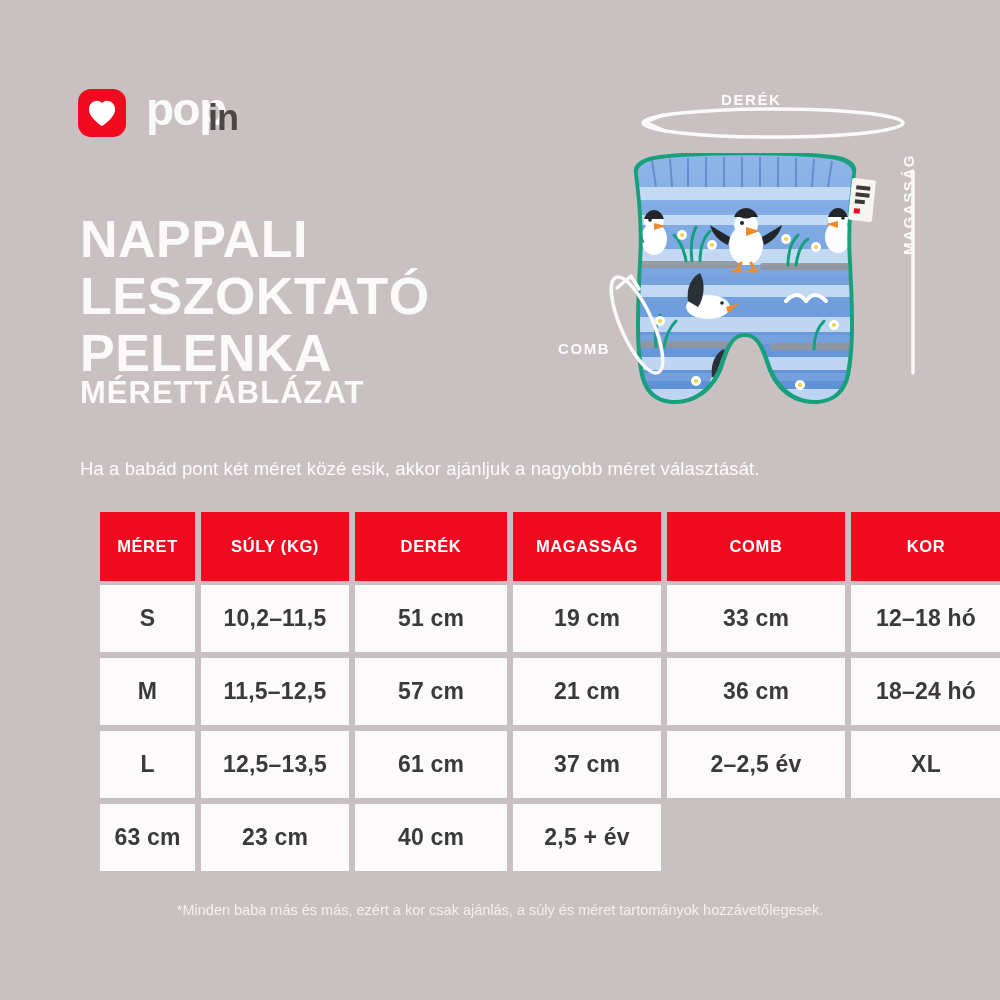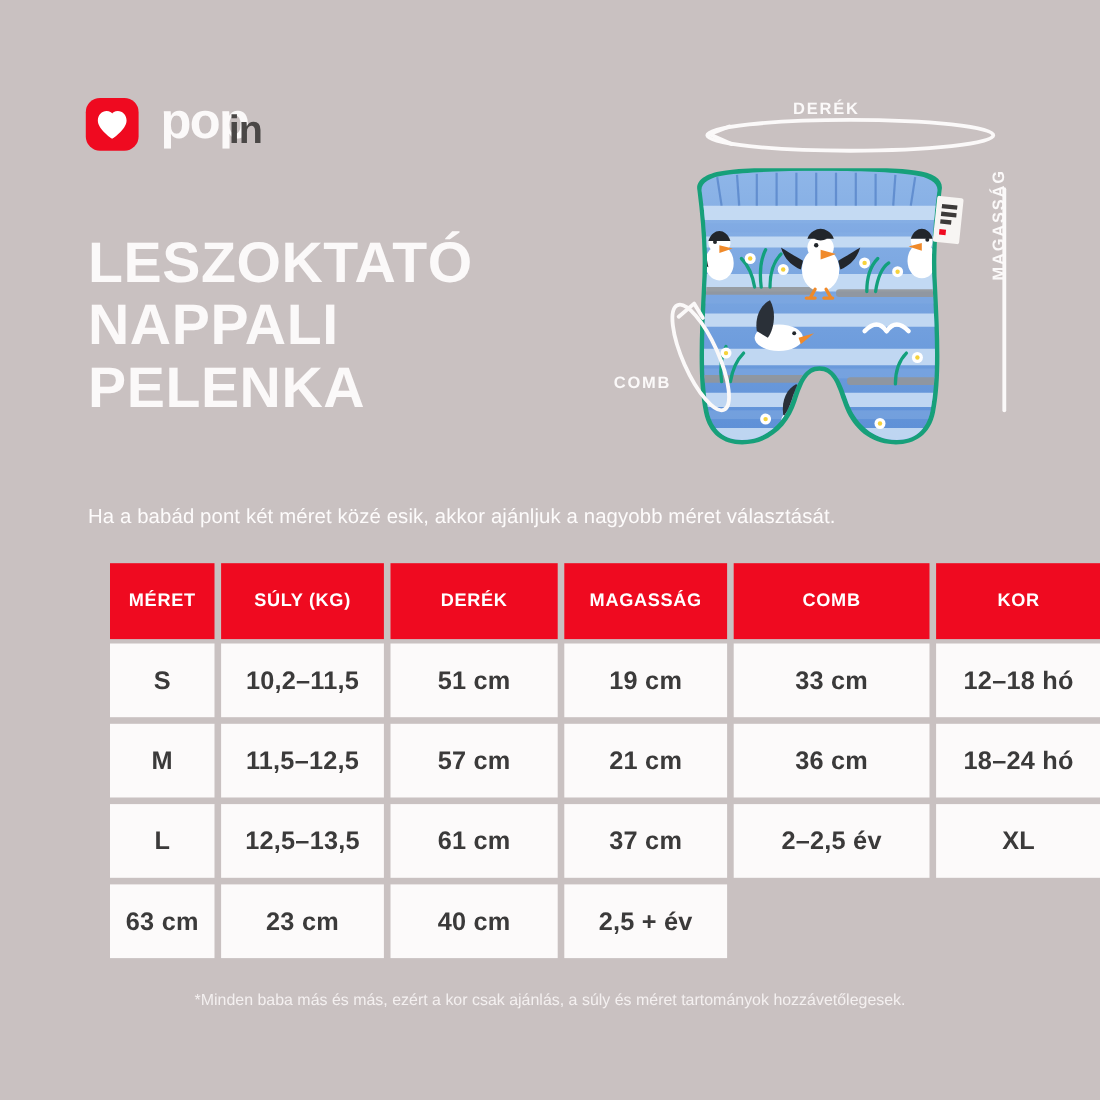--- a/index.html
+++ b/index.html
@@ -201,24 +201,25 @@
         <path d="M16 29C16 29 2 20.2 2 11.2 2 5.9 5.9 2 10.6 2c3 0 5 1.7 5.4 2.6C16.4 3.7 18.4 2 21.4 2 26.1 2 30 5.9 30 11.2 30 20.2 16 29 16 29z" fill="#ffffff"></path>
       </svg>
     </div>
     <div class="logo-word">
       <span class="logo-pop">pop</span>
       <span class="logo-in">in</span>
     </div>
   </div>
 
   <h1 class="title">
+    <span class="tline">NAPPALI</span>
     <span class="tline">LESZOKTATÓ</span>
-    <span class="tline">NAPPALI</span>
     <span class="tline">PELENKA</span>
   </h1>
+  <div class="subtitle">MÉRETTÁBLÁZAT</div>
   <div class="lead">Ha a babád pont két méret közé esik, akkor ajánljuk a nagyobb méret választását.</div>
   <div class="footnote">*Minden baba más és más, ezért a kor csak ajánlás, a súly és méret tartományok hozzávetőlegesek.</div>
 
   <div class="diagram">
 
     <svg class="product" viewBox="0 0 290 255">
       <defs>
         <clipPath id="pantClip">
           <path d="M38 22 C36 14 44 8 60 6 C95 1 195 1 230 6 C246 8 254 14 252 22
                    C248 52 246 80 248 110 C250 150 252 190 246 220

